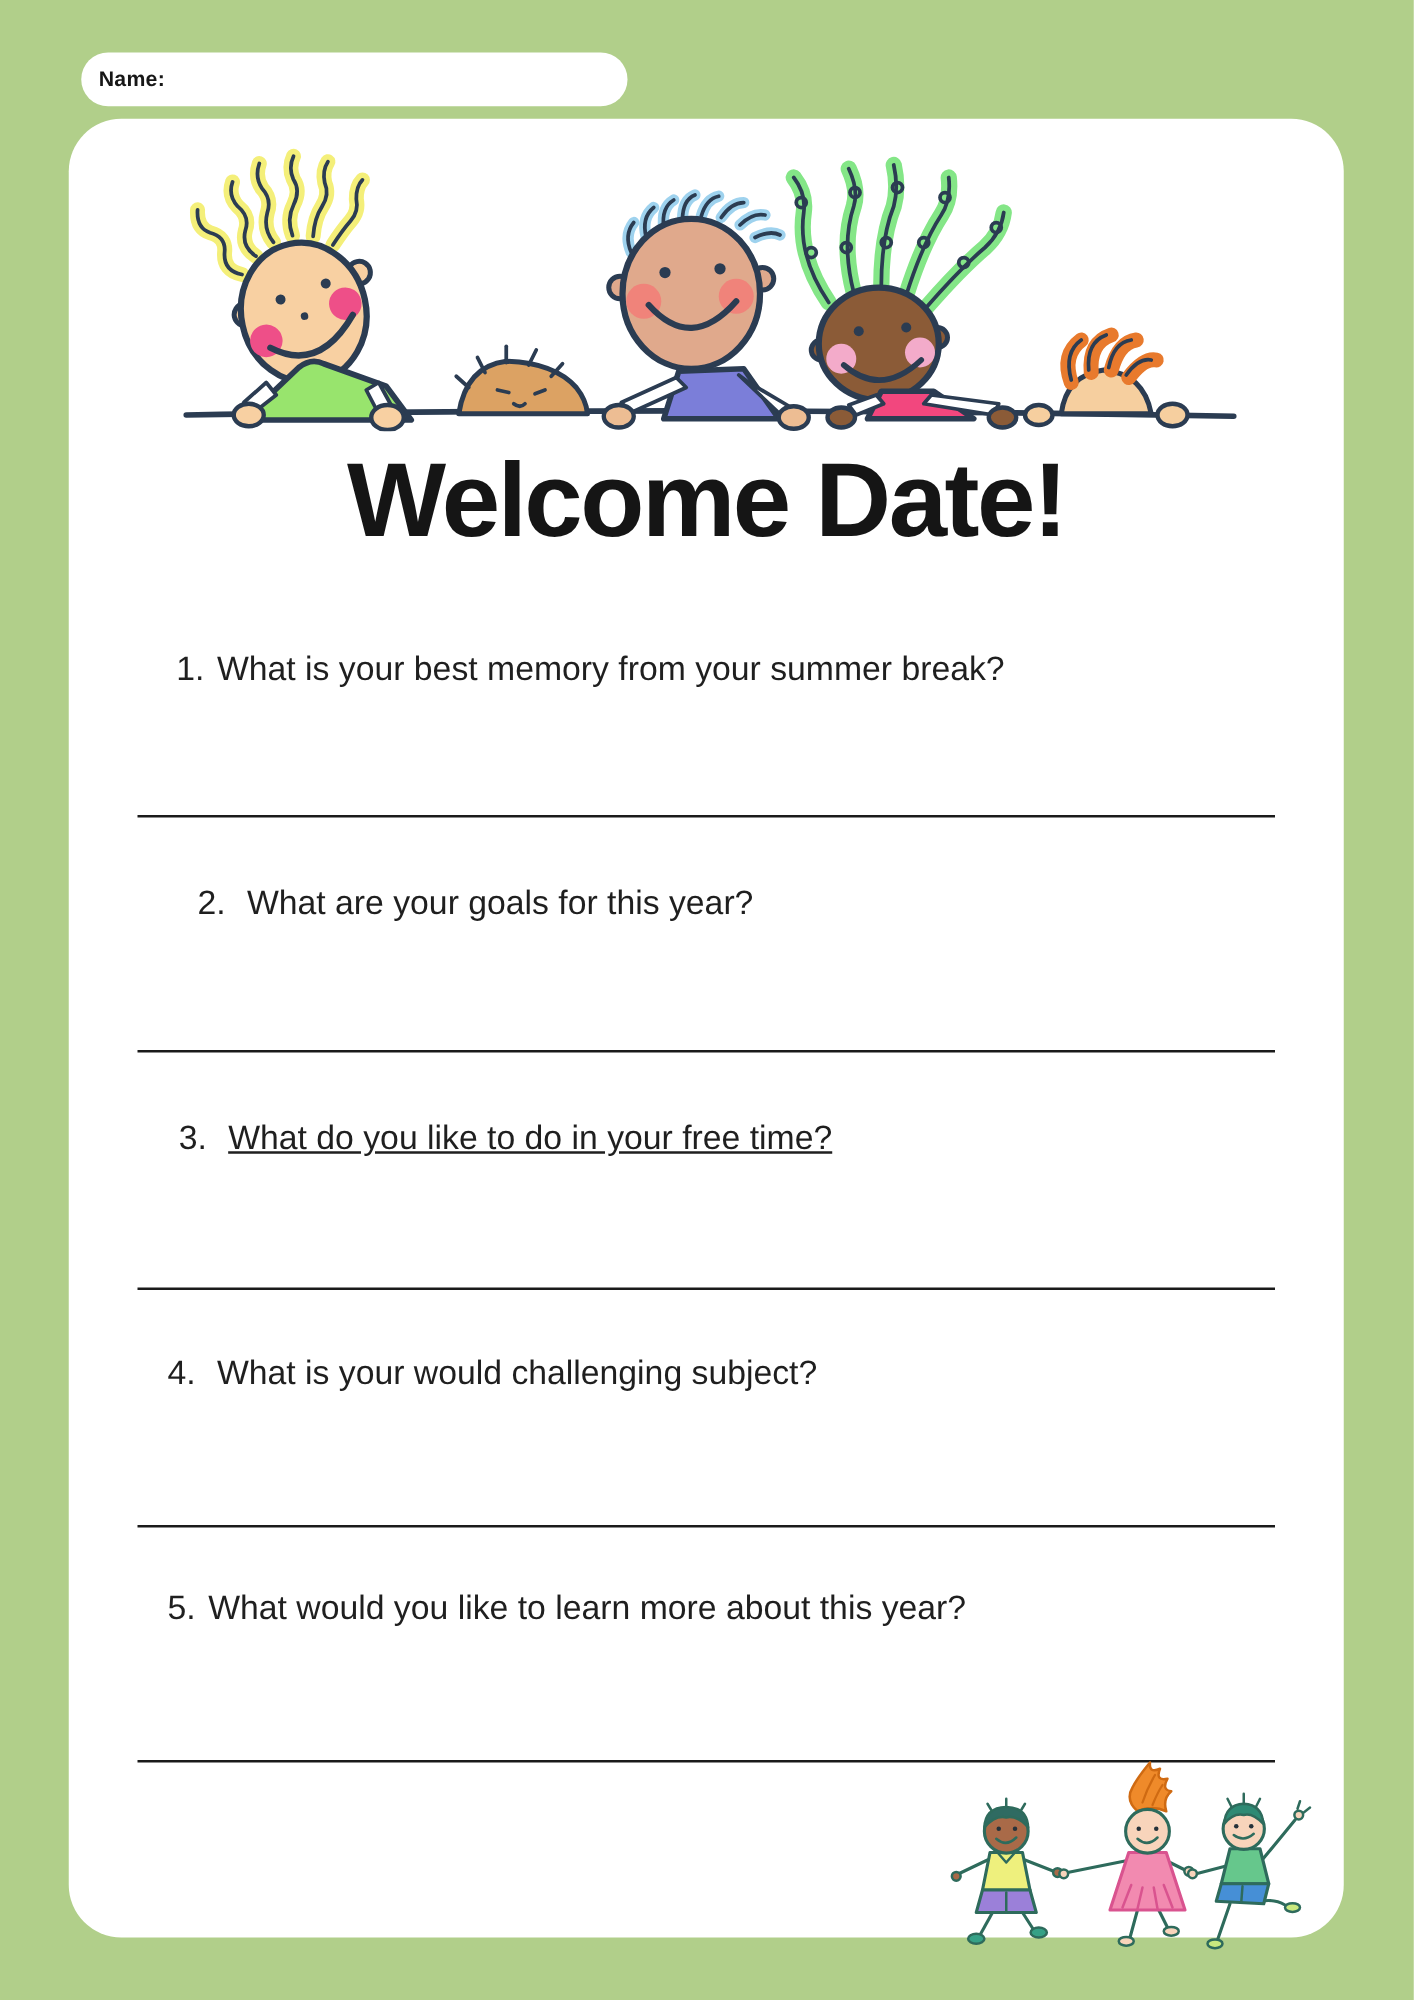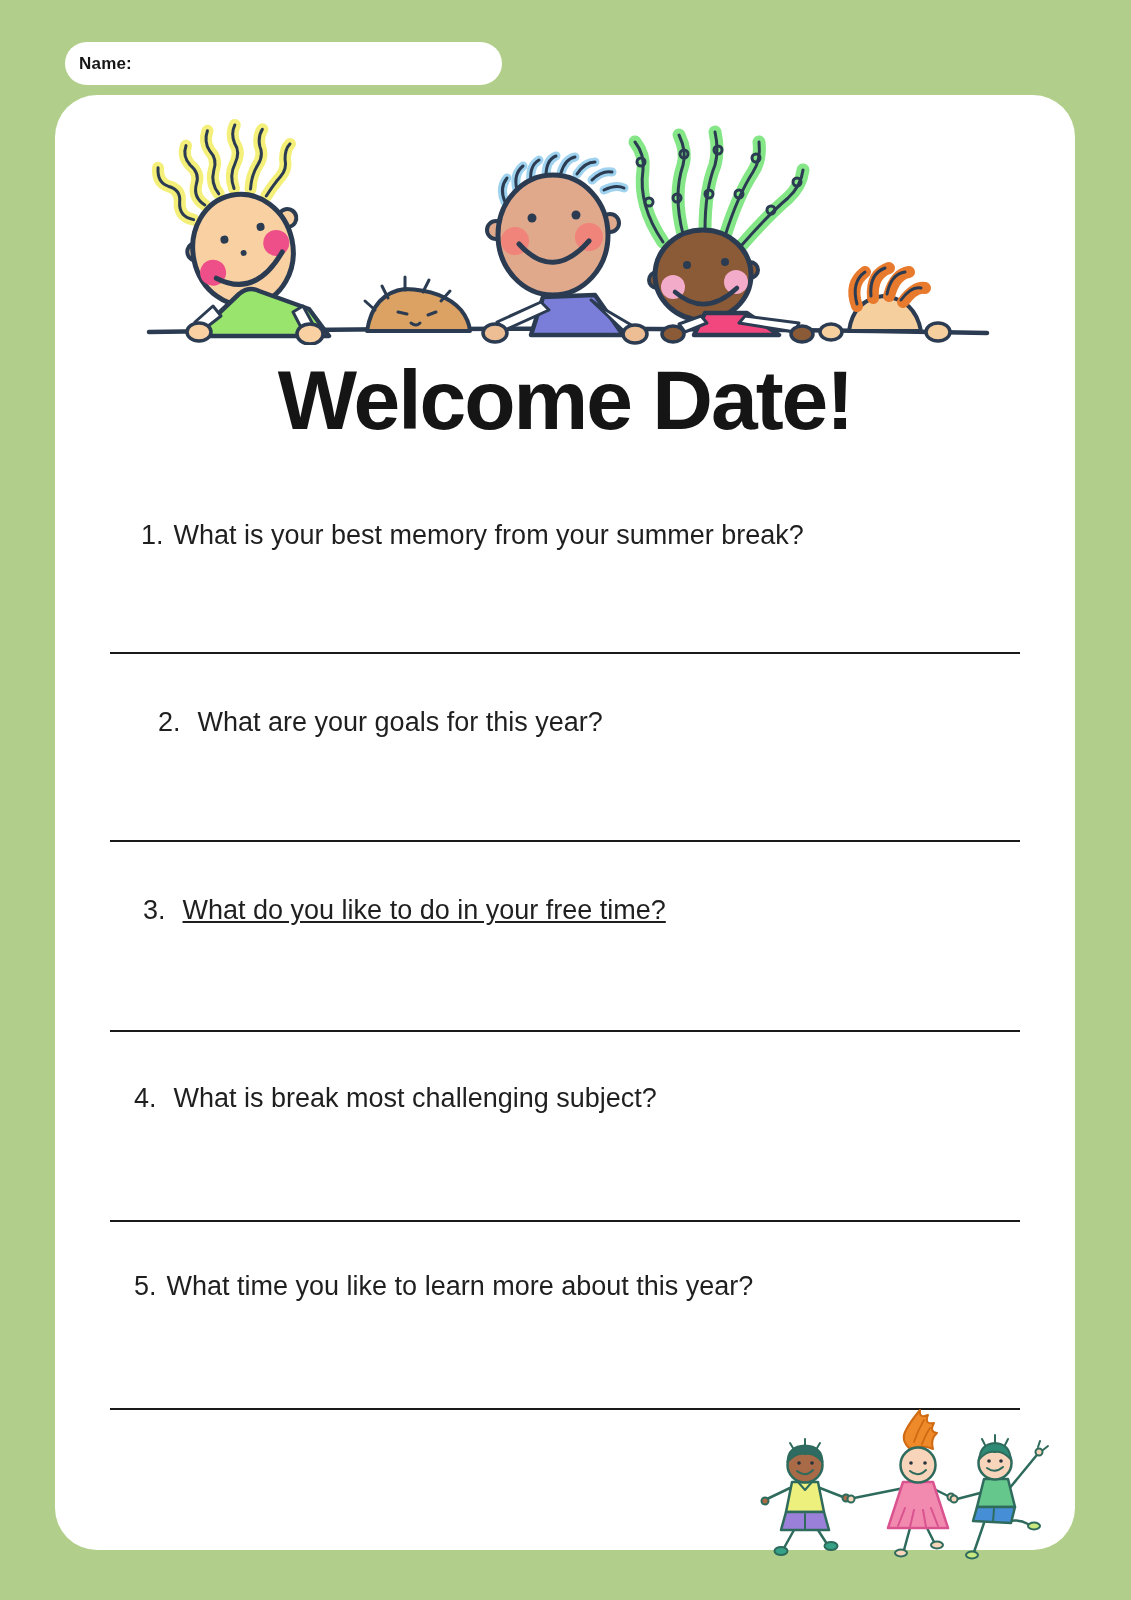--- a/index.html
+++ b/index.html
@@ -227,26 +227,26 @@
     <span class="qnum">2.</span><span class="qtext">What are your goals for this year?</span>
   </div>
   <div class="answer-line l2"></div>
 
   <div class="question q3">
     <span class="qnum">3.</span><span class="qtext">What do you like to do in your free time?</span>
   </div>
   <div class="answer-line l3"></div>
 
   <div class="question q4">
-    <span class="qnum">4.</span><span class="qtext">What is break most challenging subject?</span>
+    <span class="qnum">4.</span><span class="qtext">What is your would challenging subject?</span>
   </div>
   <div class="answer-line l4"></div>
 
   <div class="question q5">
-    <span class="qnum">5.</span><span class="qtext">What time you like to learn more about this year?</span>
+    <span class="qnum">5.</span><span class="qtext">What would you like to learn more about this year?</span>
   </div>
   <div class="answer-line l5"></div>
 
   <svg class="bottom-illustration" viewBox="0 0 340 172" fill="none" stroke-linecap="round" stroke-linejoin="round">
 
     <g stroke="#2e6b5c" stroke-width="2.5">
       <path d="M50 86 L27 97"></path>
       <circle cx="25" cy="99" r="3.5" fill="#a96a48" stroke-width="2"></circle>
       <path d="M80 86 L103 95"></path>
       <circle cx="106" cy="96" r="3.5" fill="#a96a48" stroke-width="2"></circle>

